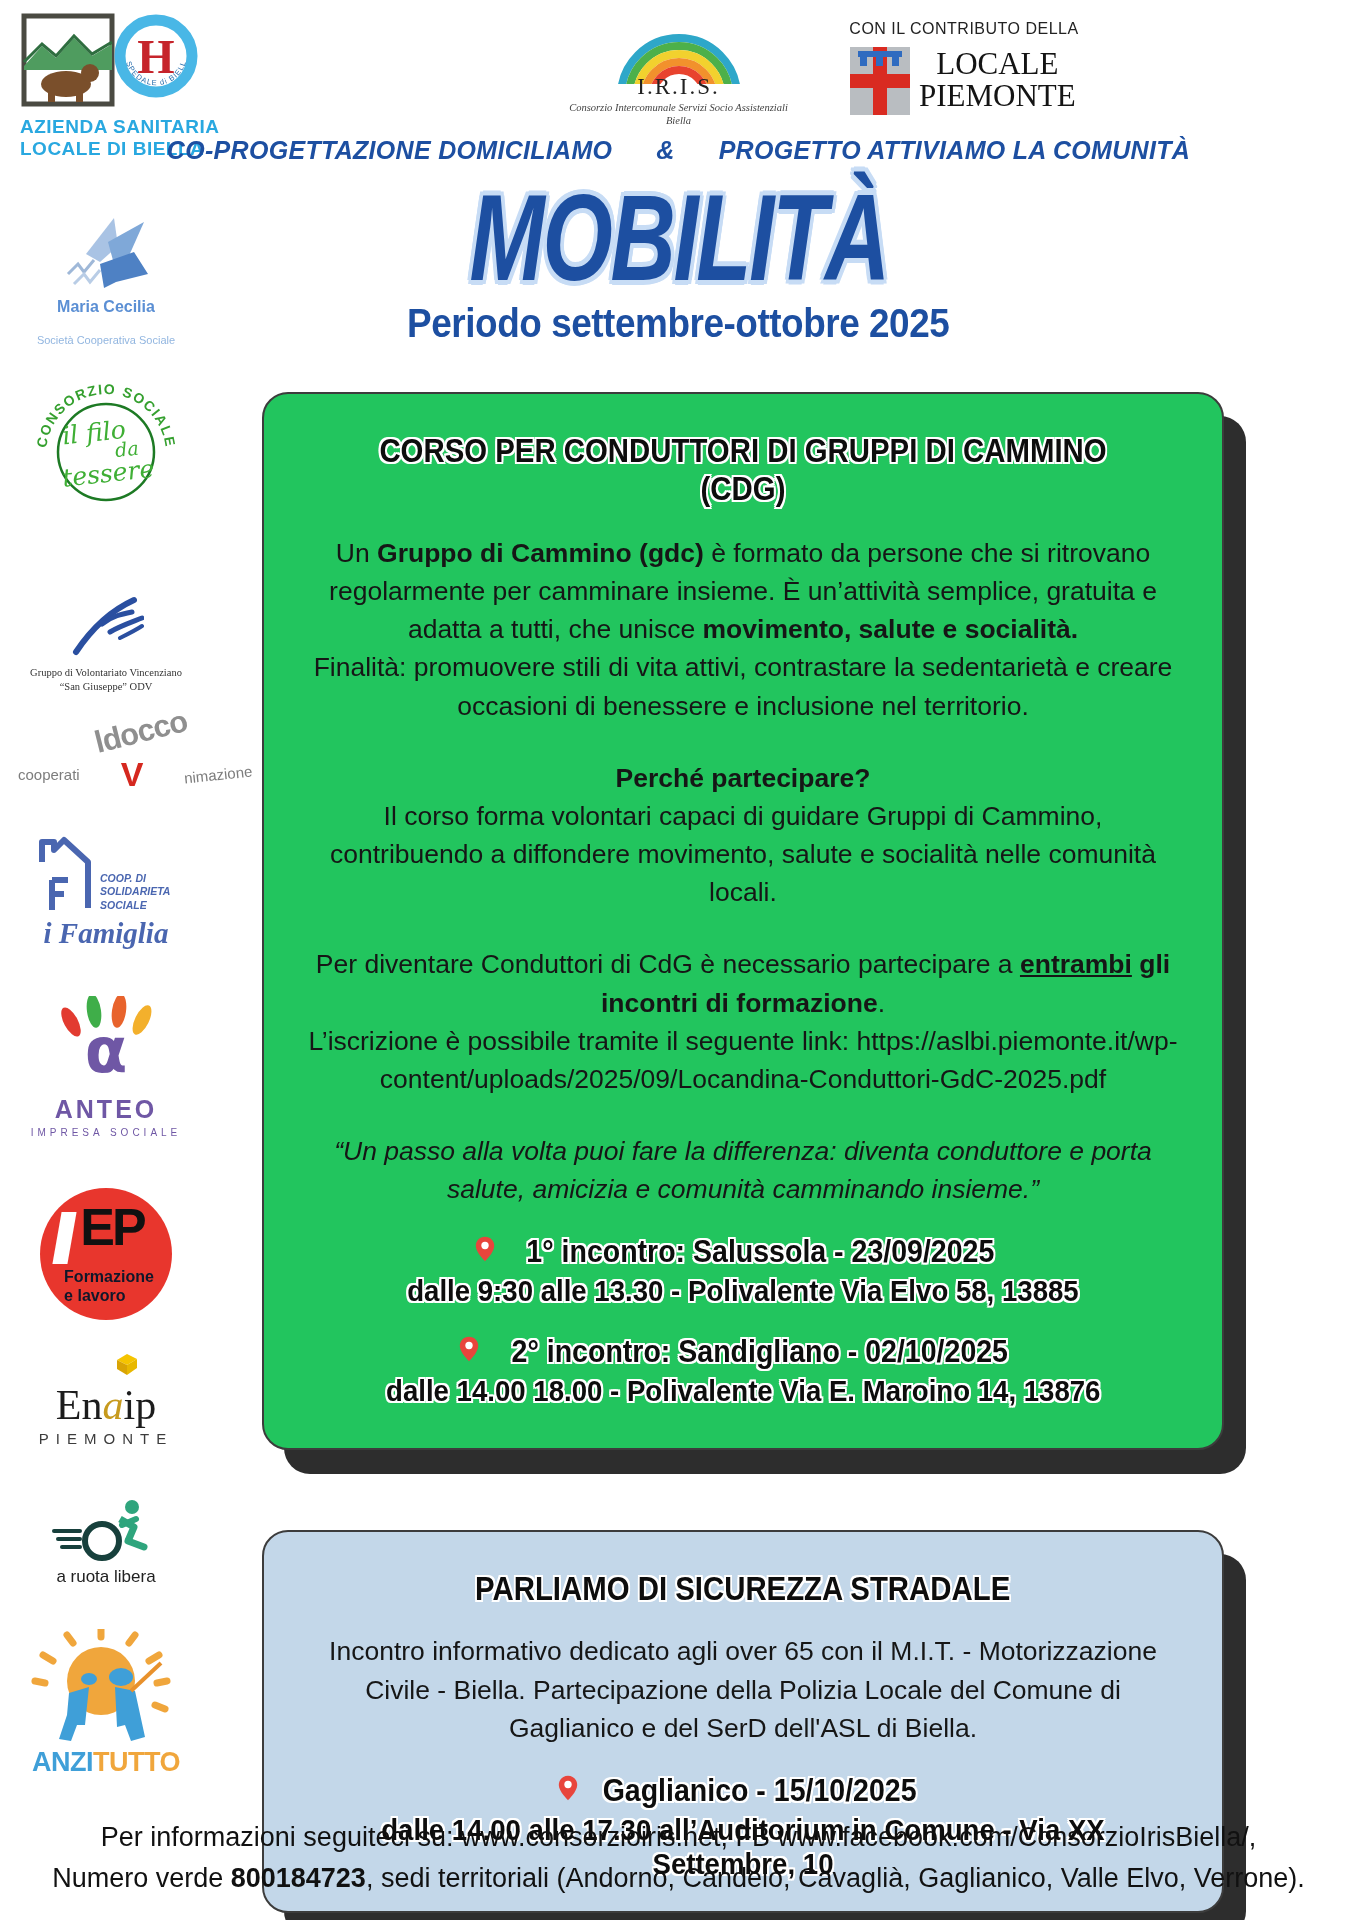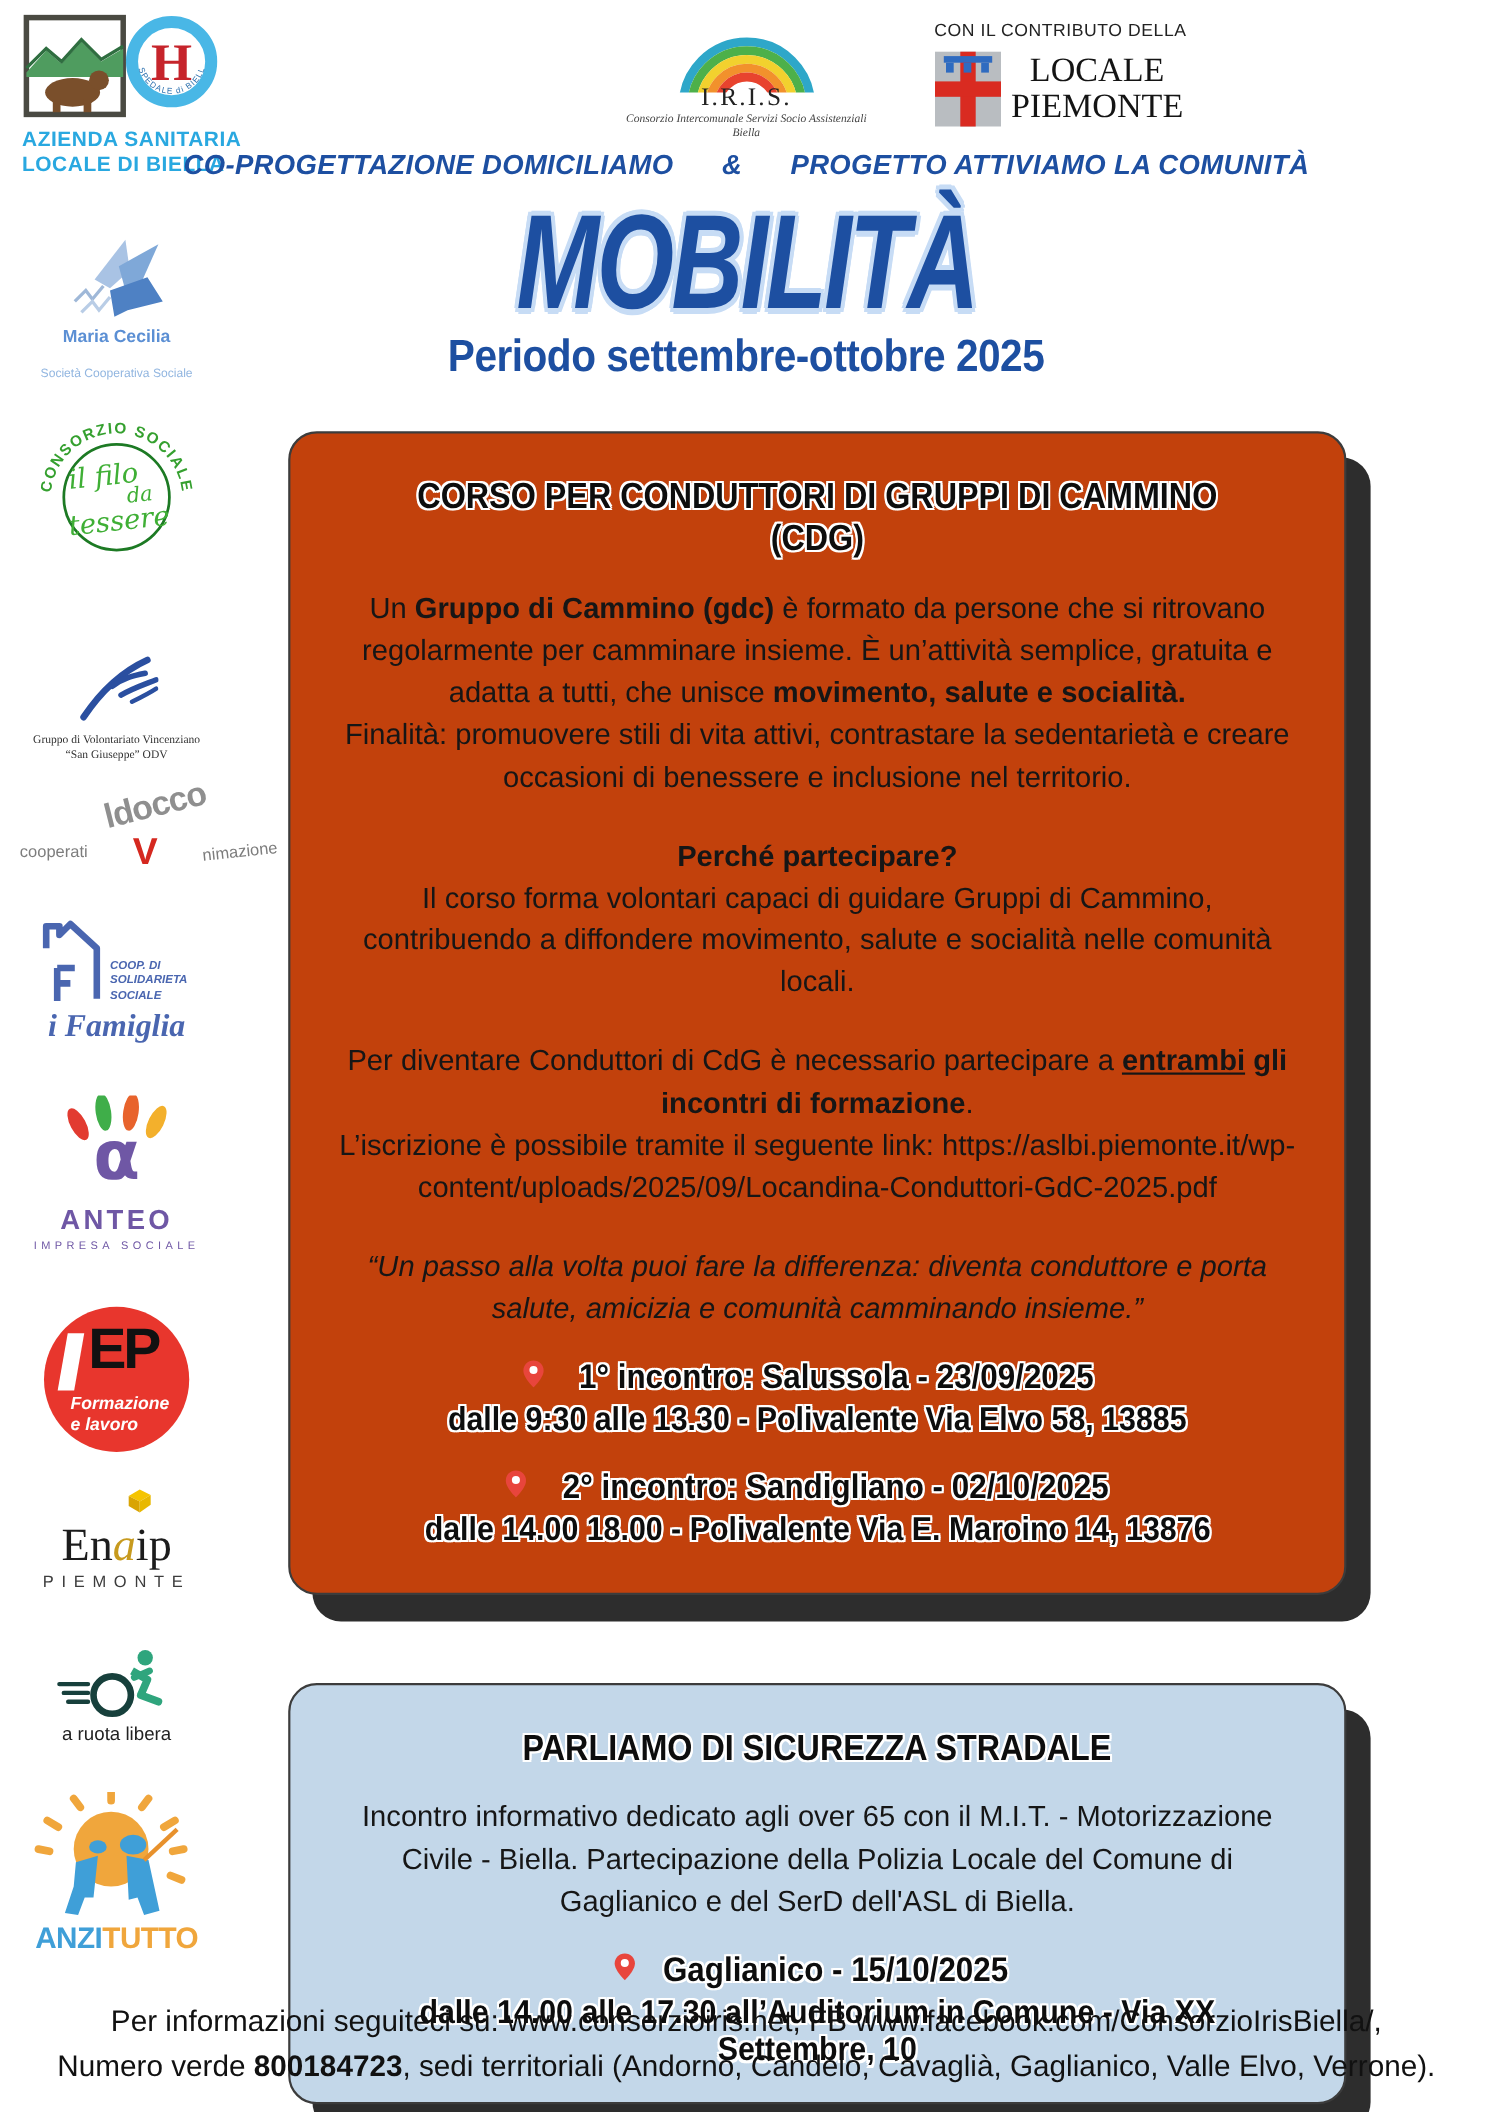--- a/index.html
+++ b/index.html
@@ -53,38 +53,38 @@
   .fam-coop { position:absolute; left:82px; top:44px; text-align:left; color:#4a66b0; font-weight:800; font-style:italic; font-size:10.5px; line-height:1.25; }
   .fam-name { position:absolute; left:0; bottom:0; width:100%; font-family:"Liberation Serif", serif; font-style:italic; font-weight:700; font-size:29px; color:#4a66b0; }
 
   .anteo-name { color:#6f57a5; font-weight:800; font-size:25px; letter-spacing:3px; margin-top:17px; }
   .anteo-sub  { color:#6f57a5; font-size:10px; letter-spacing:4px; margin-top:3px; }
 
   .iep { width:132px; height:132px; border-radius:50%; background:#e8362d; position:relative;
          display:flex; flex-direction:column; align-items:center; justify-content:center; margin-top:50px; }
   .iep::before { content:""; position:absolute; left:17px; top:24px; width:15px; height:52px; background:#fff; transform:skewX(-10deg); }
   .iep-ep { font-size:52px; font-weight:800; letter-spacing:-3px; color:#111; line-height:0.9; margin-left:12px; }
-  .iep-lines { font-size:16px; font-weight:700; color:#ffffff; line-height:1.15; margin-top:18px; margin-left:6px; text-align:left;font-style:italic; }
+  .iep-lines { font-size:16px; font-weight:700; color:#0f172a; line-height:1.15; margin-top:18px; margin-left:6px; text-align:left; }
 
   .enaip { position:relative; margin-top:44px; }
   .enaip-cube { position:absolute; left:74px; top:-12px; }
   .enaip-name { font-family:"Liberation Serif", serif; font-size:42px; color:#1c1c1c; line-height:1;margin-top:20px; }
   .enaip-a { color:#c79a1e; font-style:italic; }
   .enaip-sub { letter-spacing:7px; font-size:15px; color:#3c3c3c; margin-top:4px; }
 
   .ruota-name { font-size:17px; color:#222; margin-top:2px; }
 
   .anzi-name { font-weight:800; font-size:27px; letter-spacing:-0.5px; margin-top:-4px; }
   .anzi-blue { color:#3f9fd8; } .anzi-orange { color:#f0a63c; }
 
   
   .main { position:absolute; left:262px; top:392px; width:962px; }
   .card { position:relative; border:2px solid #3c3c3c; border-radius:26px; text-align:center;
           box-shadow:22px 24px 0 0 #2d2d2d; padding:38px 44px 40px; }
-  .card.green { background:#c2410c; }
+  .card.green { background:#22c55e; }
   .card.blue  { background:#c3d7e9; margin-top:80px; padding-bottom:30px; }
 
   .outline-w { text-shadow:2px 2px 0 #fff,-2px -2px 0 #fff,2px -2px 0 #fff,-2px 2px 0 #fff,2px 0 0 #fff,-2px 0 0 #fff,0 2px 0 #fff,0 -2px 0 #fff; }
   .card-heading { display:inline-block; transform:scaleX(0.89); font-weight:800; font-size:33px; color:#0d0d0d; letter-spacing:0; }
   .card p { font-size:26.5px; line-height:1.44; color:#161616; }
   .card .gap { height:34px; }
   .bold { font-weight:700; }
   .bu { font-weight:700; text-decoration:underline; }
   .u { text-decoration:underline; }
   .why { font-weight:800; font-size:27px; }

